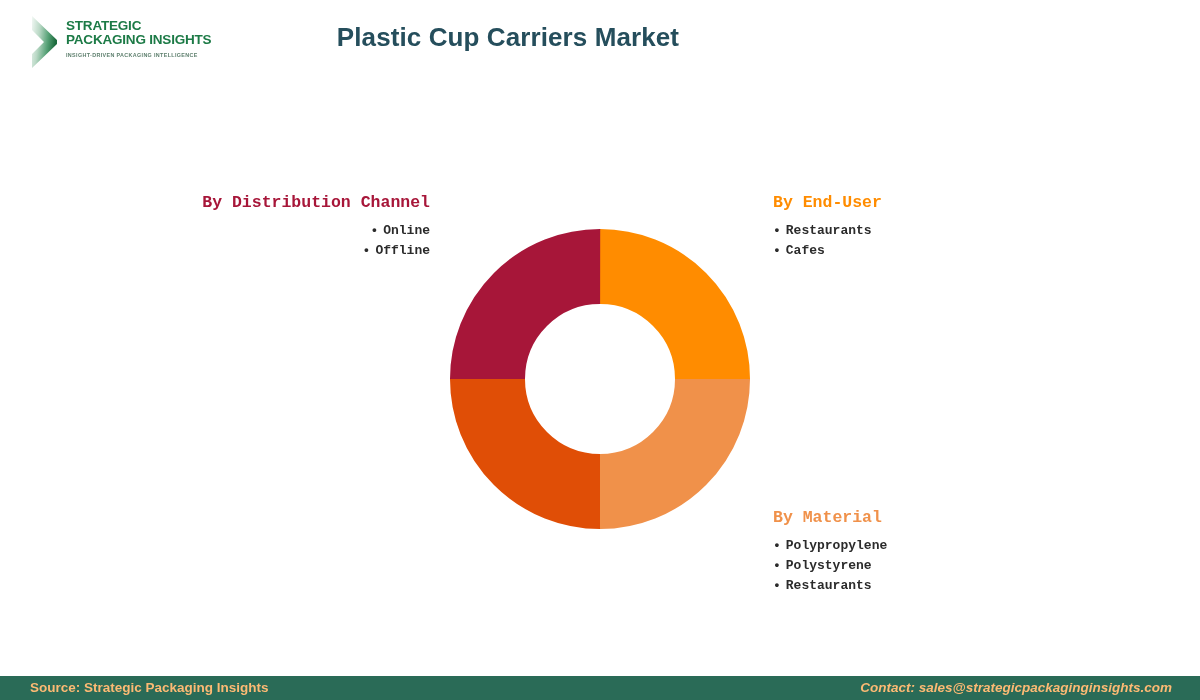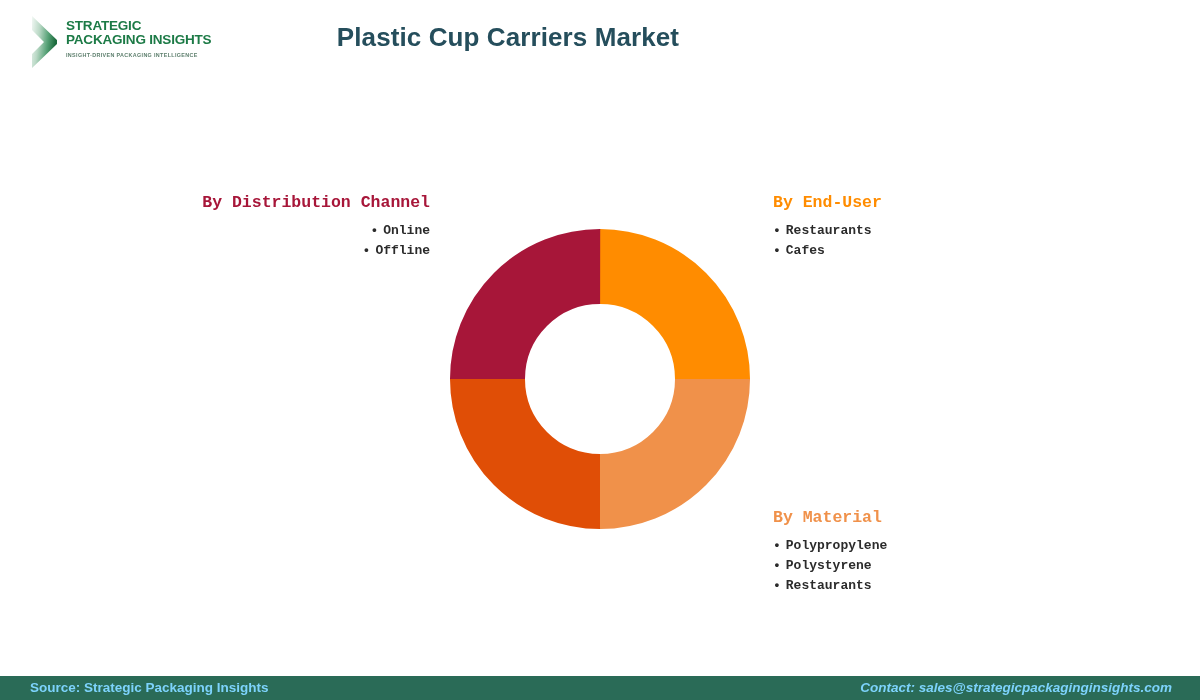--- a/index.html
+++ b/index.html
@@ -38,21 +38,21 @@
   .grp-right { text-align:left; }
   .grp-left  { text-align:right; }
 
   #grp-distribution { left:130px;  top:193px; width:300px; }
   #grp-enduser      { left:773px;  top:193px; width:330px; }
   #grp-application  { left:105px;  top:482px; width:325px; }
   #grp-material     { left:773px;  top:492px; width:330px;margin-top:16px; }
 
   
   .footer { position:absolute; left:0; top:676px; width:1200px; height:24px;
-            background:#2a6b57; color:#7dd3fc; }
+            background:#2a6b57; color:#fdba74; }
   .footer-left  { position:absolute; left:30px;  top:0; line-height:24px;
                   font-size:13.5px; font-weight:bold; }
   .footer-right { position:absolute; right:28px; top:0; line-height:24px;
                   font-size:13.5px; font-weight:bold;font-style:italic; }
 </style>
 </head>
 <body>
 
 <div id="page">
 

